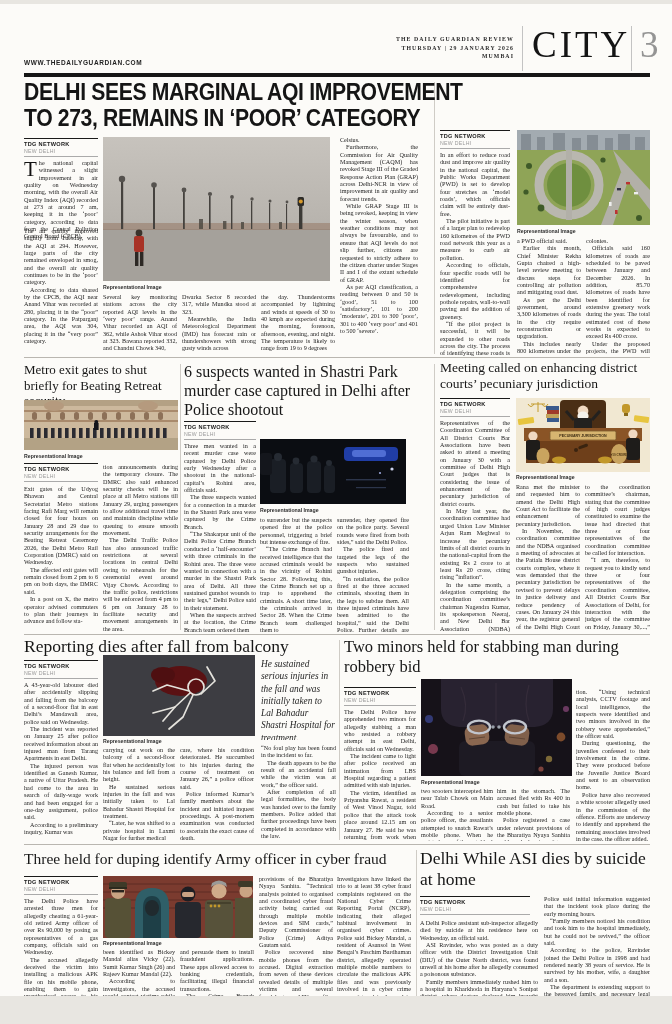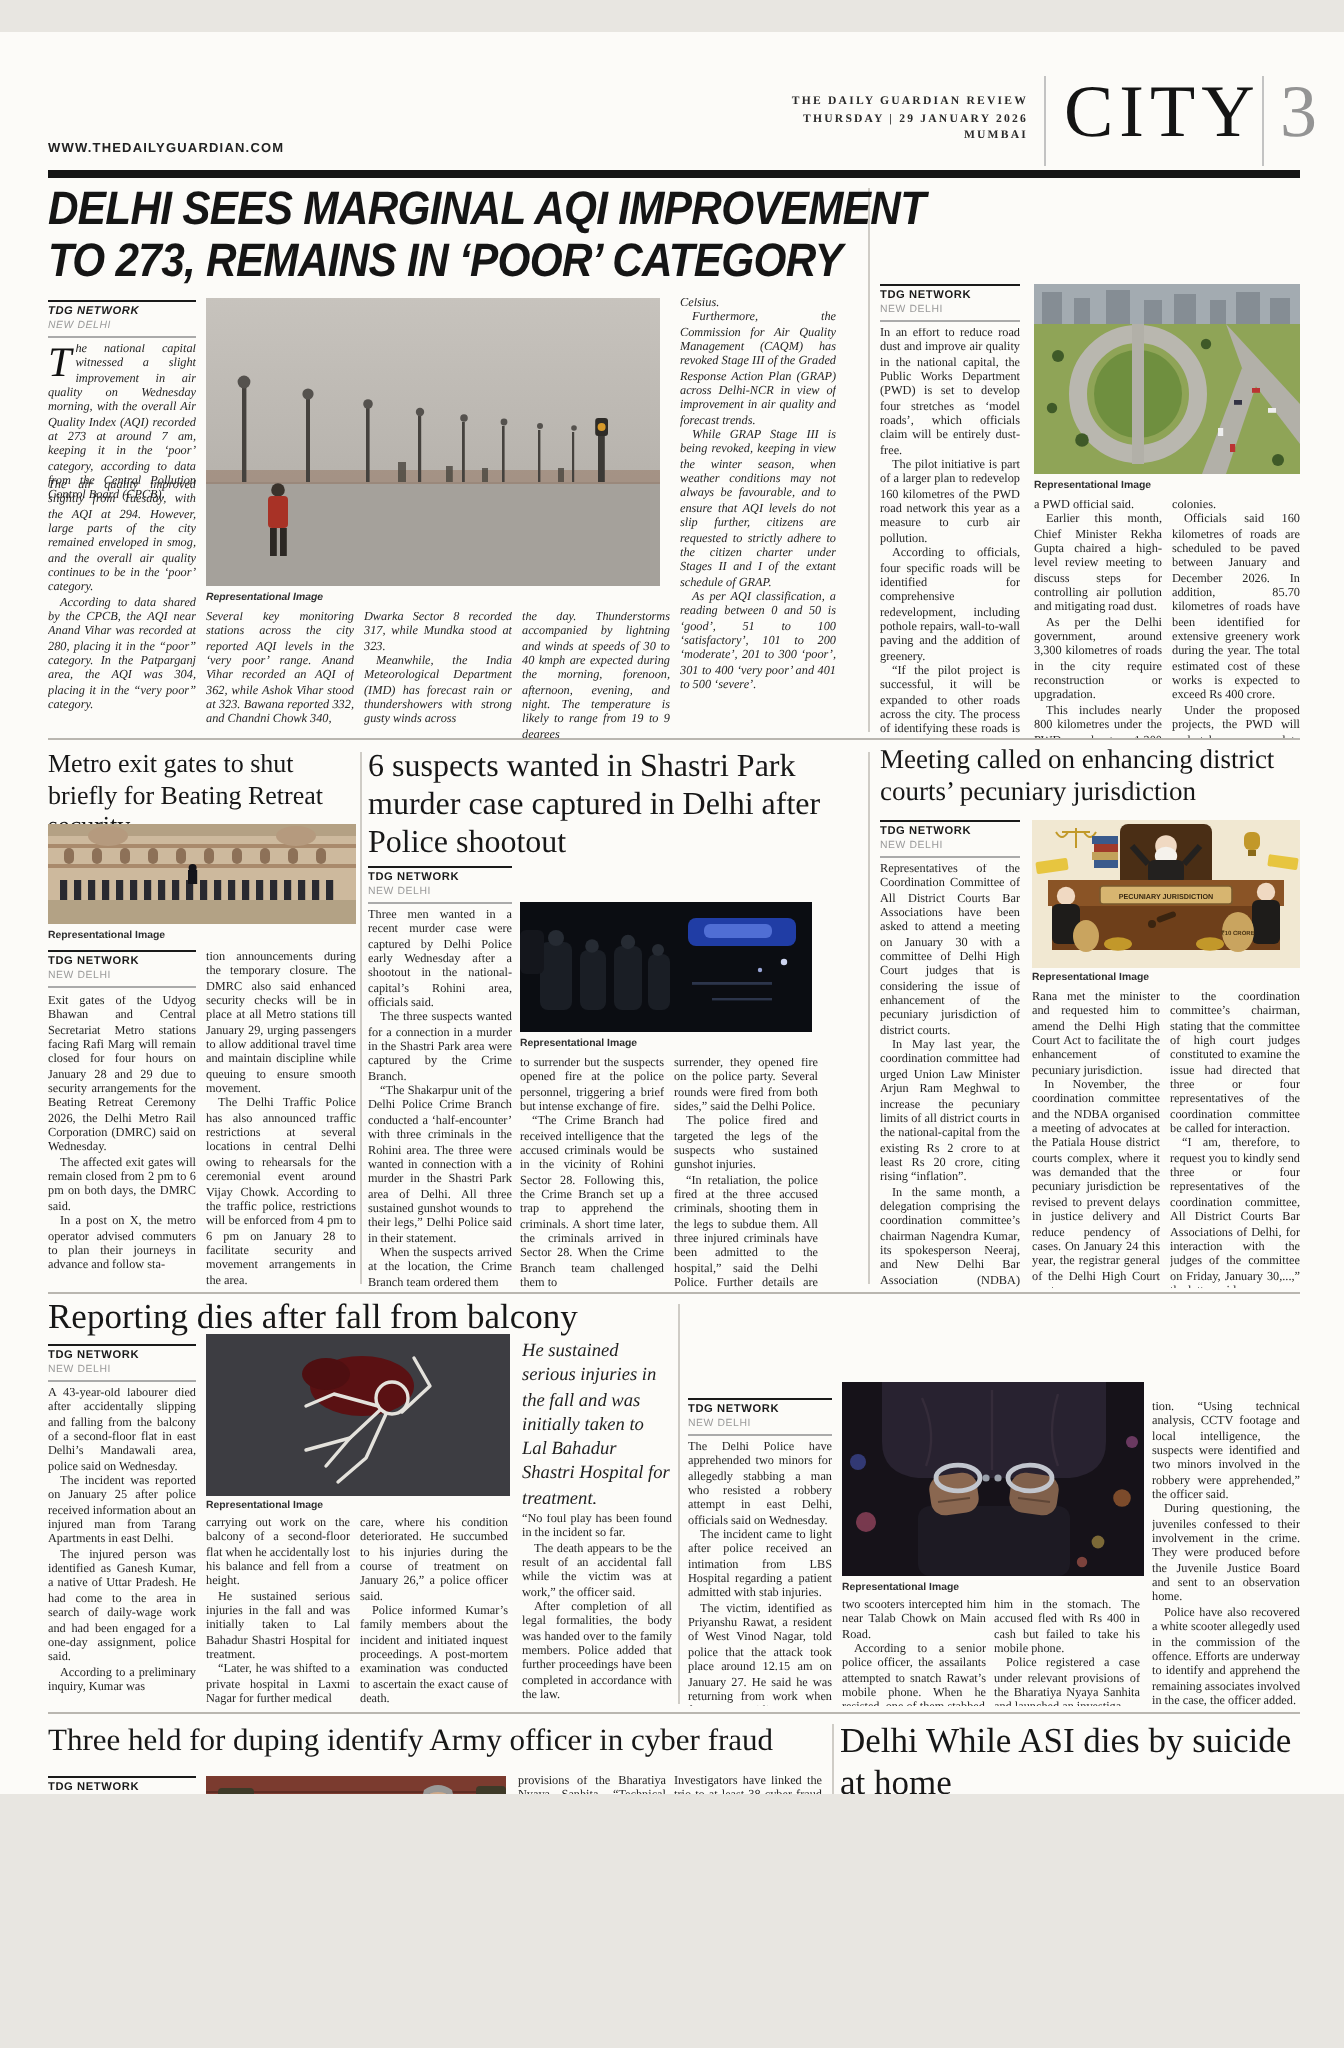--- a/index.html
+++ b/index.html
@@ -1,16 +1,16 @@
 <!DOCTYPE html>
 <html lang="en"><head>
 <meta charset="utf-8">
 <style>
   html,body{margin:0;padding:0;background:#e8e6e1;}
-  .page{position:relative;width:672px;height:881px;margin:16px auto;background:#fcfbf8;
+  .page{position:relative;width:672px;height:992px;margin:4px auto;background:#fcfbf8;
         font-family:"Liberation Serif","DejaVu Serif",serif;color:#1c1c1c;overflow:hidden;}
   .abs{position:absolute;}
   
   .site-url{font-family:"Liberation Sans",sans-serif;font-weight:bold;font-size:6.5px;letter-spacing:.6px;color:#222;}
   .mast-lines{font-family:"Liberation Serif",serif;font-weight:bold;font-size:5.8px;letter-spacing:1.1px;
               text-align:right;line-height:8.5px;color:#2a2a2a;}
   .mast-city{font-family:"Liberation Serif",serif;font-size:37px;letter-spacing:3px;color:#141414;}
   .mast-num{font-family:"Liberation Serif",serif;font-size:37px;color:#949494;}
   .vbar{width:1px;background:#c3c3c3;}
   .thickrule{background:#161616;height:3.5px;}
@@ -53,21 +53,21 @@
 
   <div class="abs hrule" style="left:24px;top:353px;width:626px;"></div>
   <div class="abs hrule" style="left:24px;top:630px;width:626px;"></div>
   <div class="abs hrule" style="left:24px;top:840px;width:626px;"></div>
   <div class="abs vrule" style="left:434px;top:78px;height:272px;"></div>
   <div class="abs vrule" style="left:180px;top:360px;height:266px;"></div>
   <div class="abs vrule" style="left:434px;top:360px;height:266px;"></div>
   <div class="abs vrule" style="left:339px;top:636px;height:200px;"></div>
   <div class="abs vrule" style="left:416px;top:846px;height:158px;"></div>
 
-  <section class="abs" style="left:24px;top:76px;width:406px;height:277px;font-style:italic;">
+  <section class="abs" style="left:24px;top:76px;width:406px;height:277px;">
     <h1 class="hl-main abs" style="left:0;top:0;">DELHI SEES MARGINAL AQI IMPROVEMENT</h1>
     <h1 class="hl-main abs" style="left:0;top:26px;">TO 273, REMAINS IN ‘POOR’ CATEGORY</h1>
     <div class="byline abs" style="left:0;top:58px;width:74px;">
       <div class="net">TDG NETWORK</div>
       <div class="loc">NEW DELHI</div>
     </div>
     <div class="col abs" style="left:0;top:80px;width:74px;height:197px;">
       <p><span class="dropcap">T</span><span>he national capital witnessed a slight improvement in air quality on Wednesday morning, with the overall Air Quality Index (AQI) recorded at 273 at around 7 am, keeping it in the ‘poor’ category, according to data from the Central Pollution Control Board (CPCB).</span></p>
     </div>
     <div class="col abs" style="left:0;top:148px;width:74px;height:129px;">
@@ -431,20 +431,21 @@
       </div>
     <div class="pullquote abs" style="left:237px;top:21px;width:75px;height:82px;">He sustained serious injuries in the fall and was initially taken to Lal Bahadur Shastri Hospital for treatment.</div>
     <div class="col abs" style="left:237px;top:108px;width:75px;height:96px;">
         <p>“No foul play has been found in the incident so far.</p>
         <p>The death appears to be the result of an accidental fall while the victim was at work,” the officer said.</p>
         <p>After completion of all legal formalities, the body was handed over to the family members. Police added that further proceedings have been completed in accordance with the law.</p>
       </div>
   </section>
 
   <section class="abs" style="left:344px;top:633px;width:306px;height:204px;">
+    <h2 class="hl" style="font-size:16.5px;line-height:19.5px;position:absolute;left:0;top:0;width:306px;">Two minors held for stabbing man during robbery bid</h2>
     <div class="byline abs" style="left:0;top:50px;width:72px;">
       <div class="net">TDG NETWORK</div>
       <div class="loc">NEW DELHI</div>
     </div>
     <div class="col abs" style="left:0;top:72px;width:72px;height:132px;">
         <p>The Delhi Police have apprehended two minors for allegedly stabbing a man who resisted a robbery attempt in east Delhi, officials said on Wednesday.</p>
         <p>The incident came to light after police received an intimation from LBS Hospital regarding a patient admitted with stab injuries.</p>
         <p>The victim, identified as Priyanshu Rawat, a resident of West Vinod Nagar, told police that the attack took place around 12.15 am on January 27. He said he was returning from work when four persons riding</p>
       </div>
 

